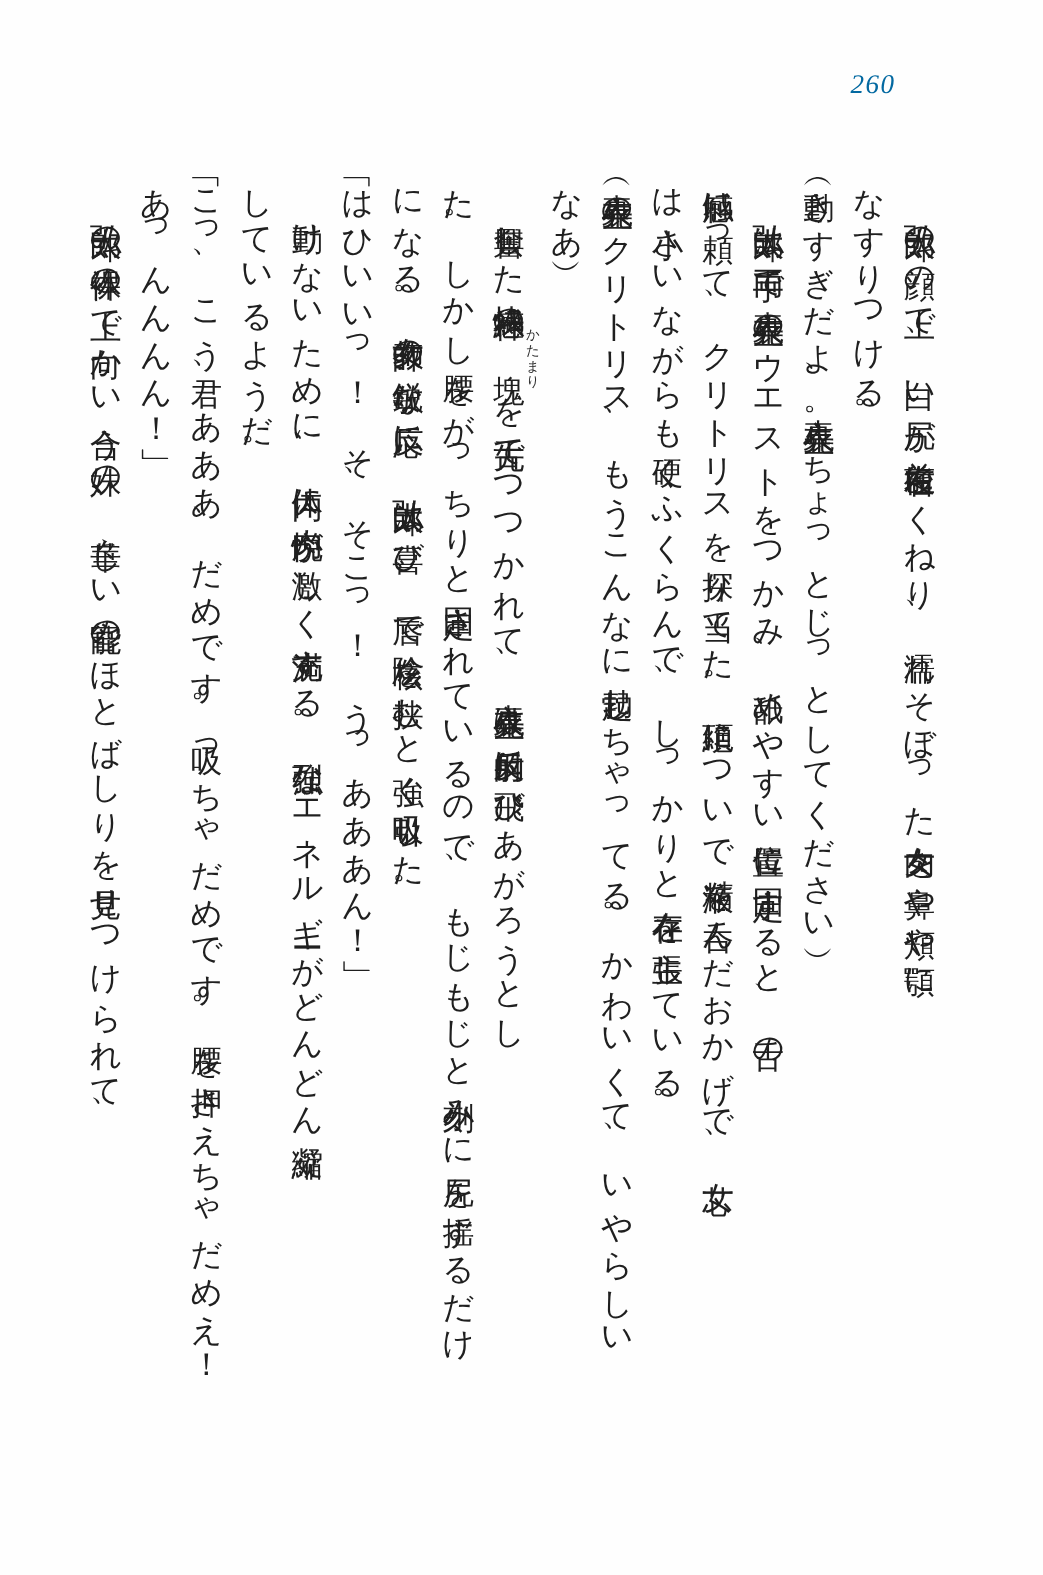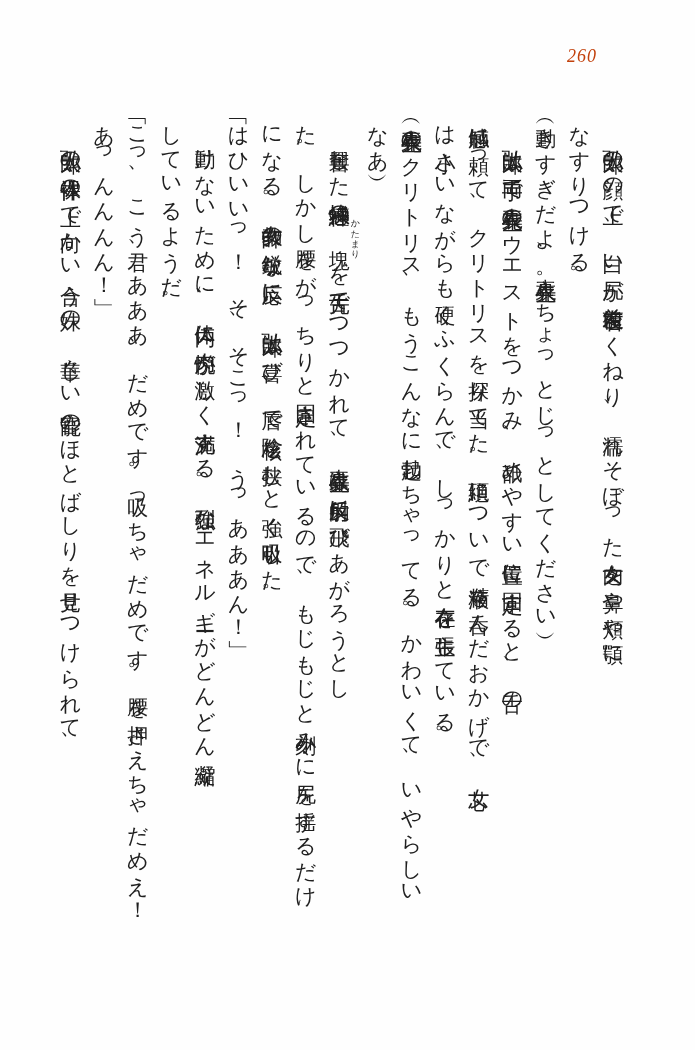--- a/index.html
+++ b/index.html
@@ -19,21 +19,21 @@
     background: #fefefe;
   }
   .page-number {
     position: absolute;
     left: 567px;
     top: 46px;
     font-family: "Liberation Serif", "DejaVu Serif", serif;
     font-style: italic;
     font-size: 18px;
     letter-spacing: 1px;
-    color: #c2410c;
+    color: #0369a1;
   }
   .body-text {
     position: absolute;
     top: 111px;
     left: 57px;
     width: 572px;
     height: 900px;
     writing-mode: vertical-rl;
     text-orientation: mixed;
     font-family: "Liberation Serif", "DejaVu Serif", serif;

